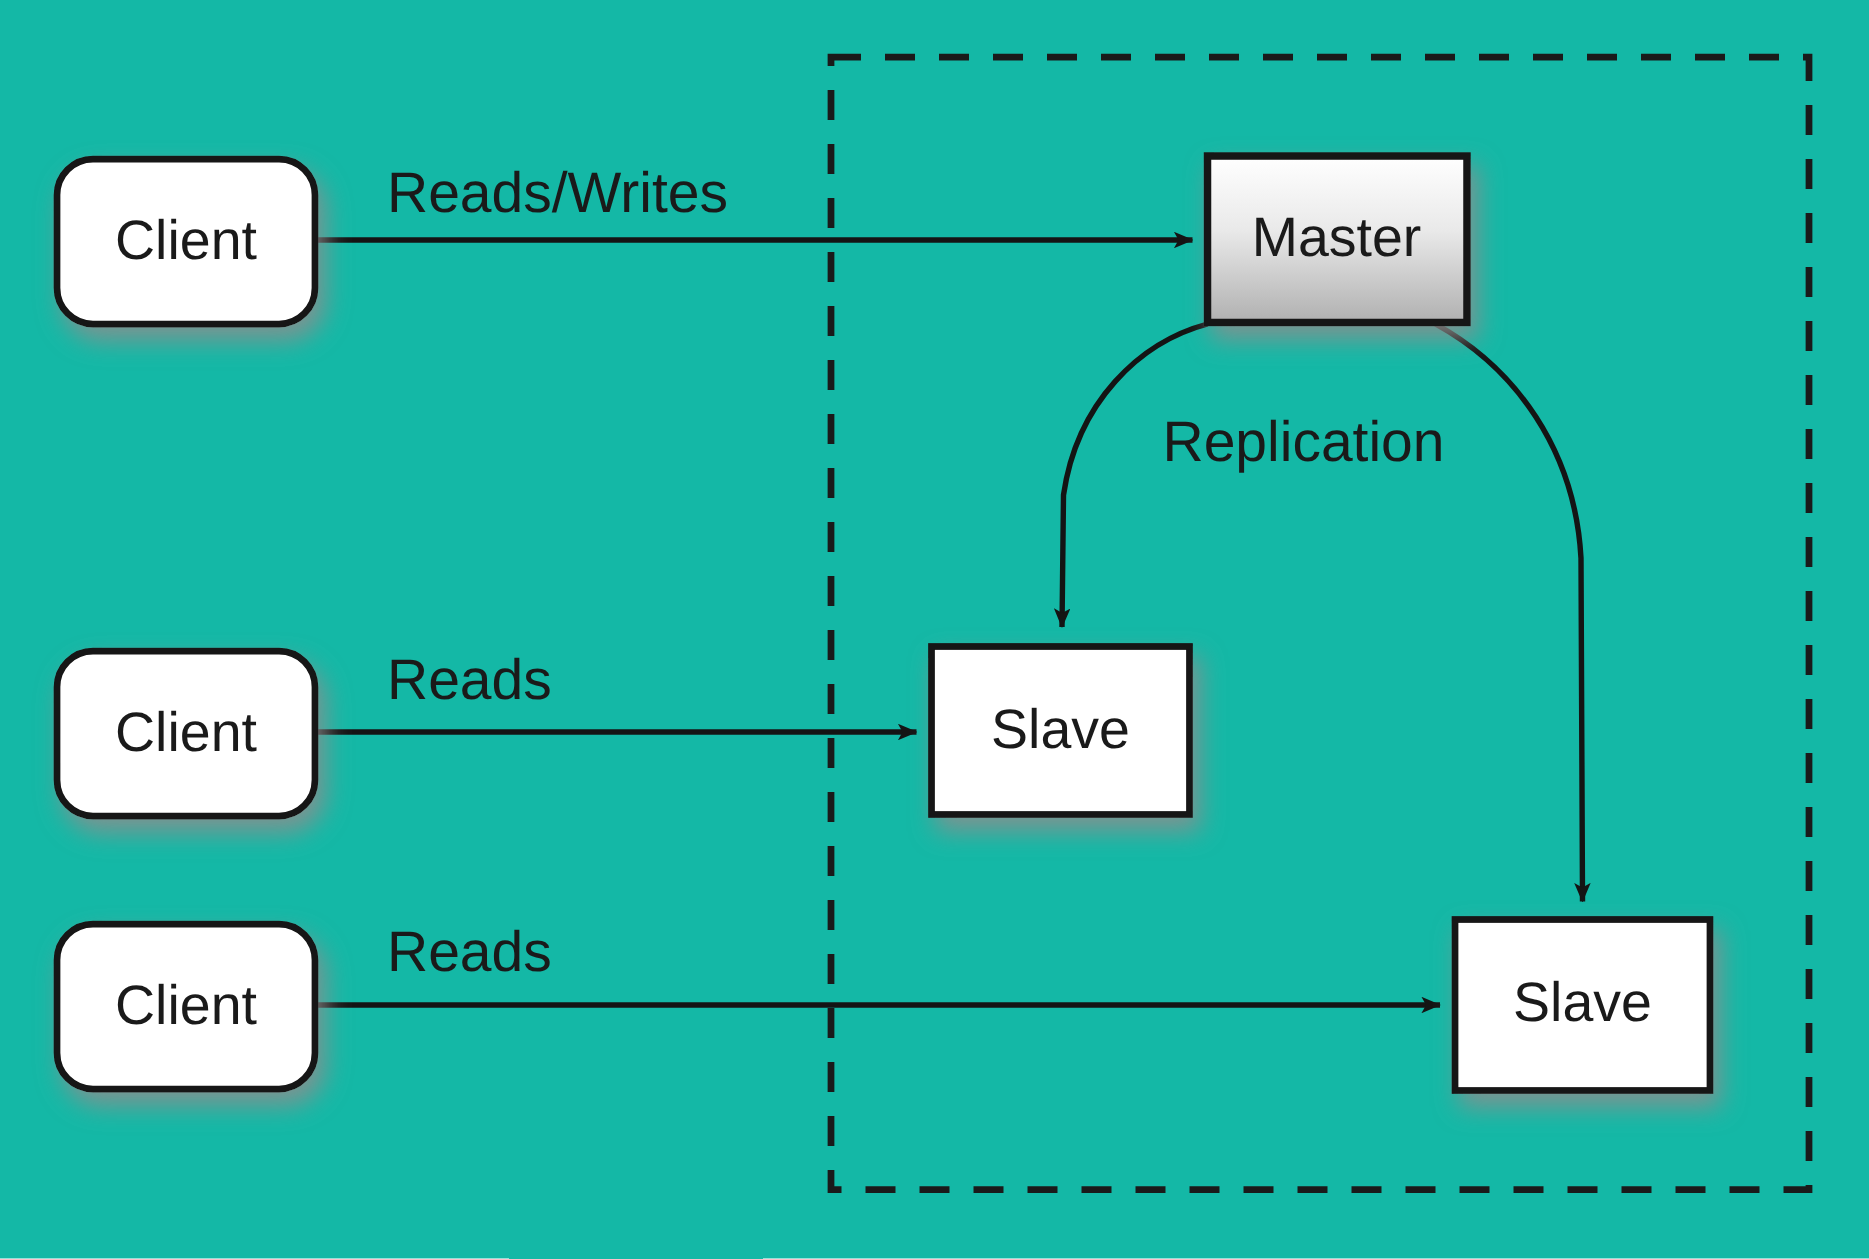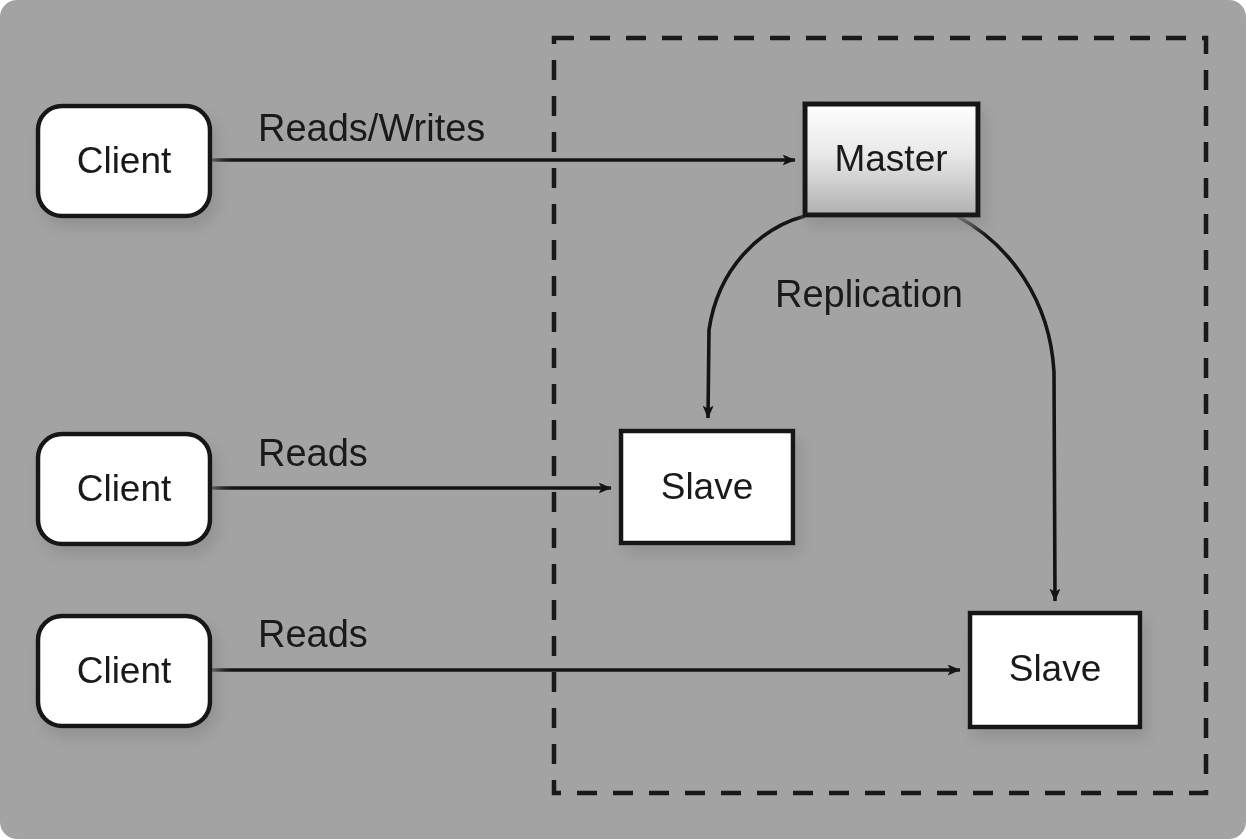--- a/index.html
+++ b/index.html
@@ -7,23 +7,22 @@
     padding: 0;
     background: #ffffff;
   }
   body {
     font-family: "Liberation Sans", sans-serif;
   }
   #canvas {
     position: relative;
     width: 1246px;
     height: 839px;
-    background: #a3a3a3;
+    background: #14b8a6;
     overflow: hidden;
-    border-radius: 17px;
   }
   #diagram-svg {
     position: absolute;
     left: 0;
     top: 0;
     width: 1246px;
     height: 839px;
   }
   .node-label {
     font-family: "Liberation Sans", sans-serif;

